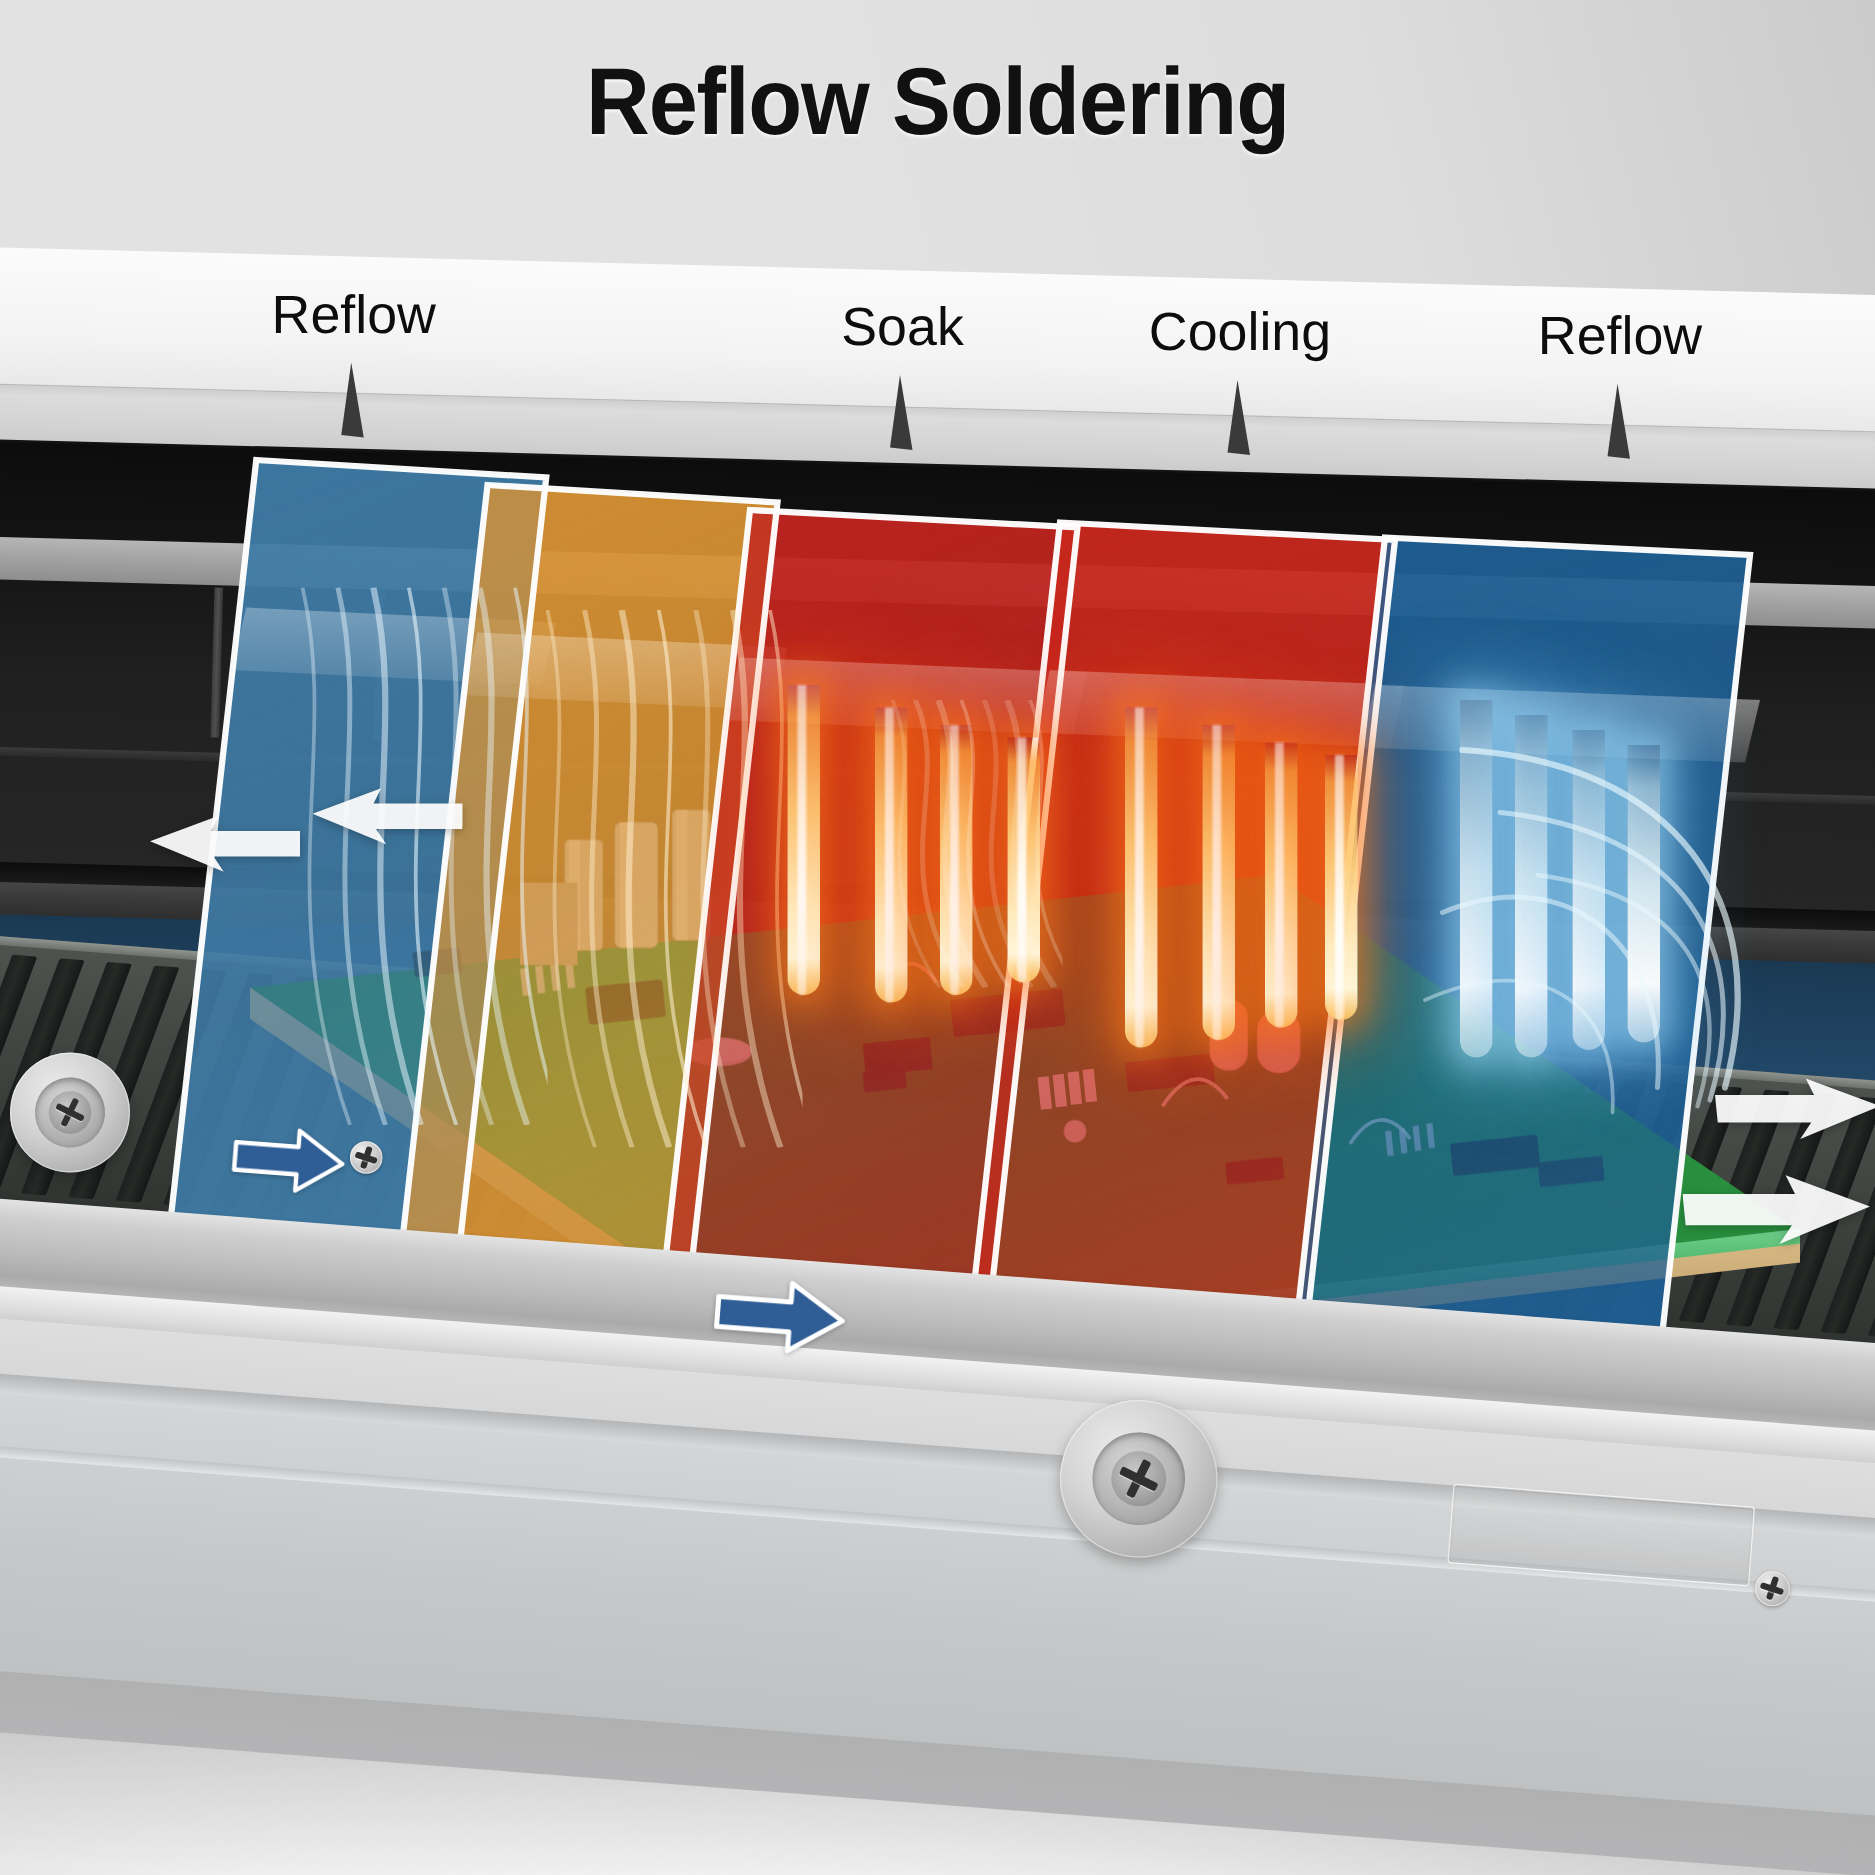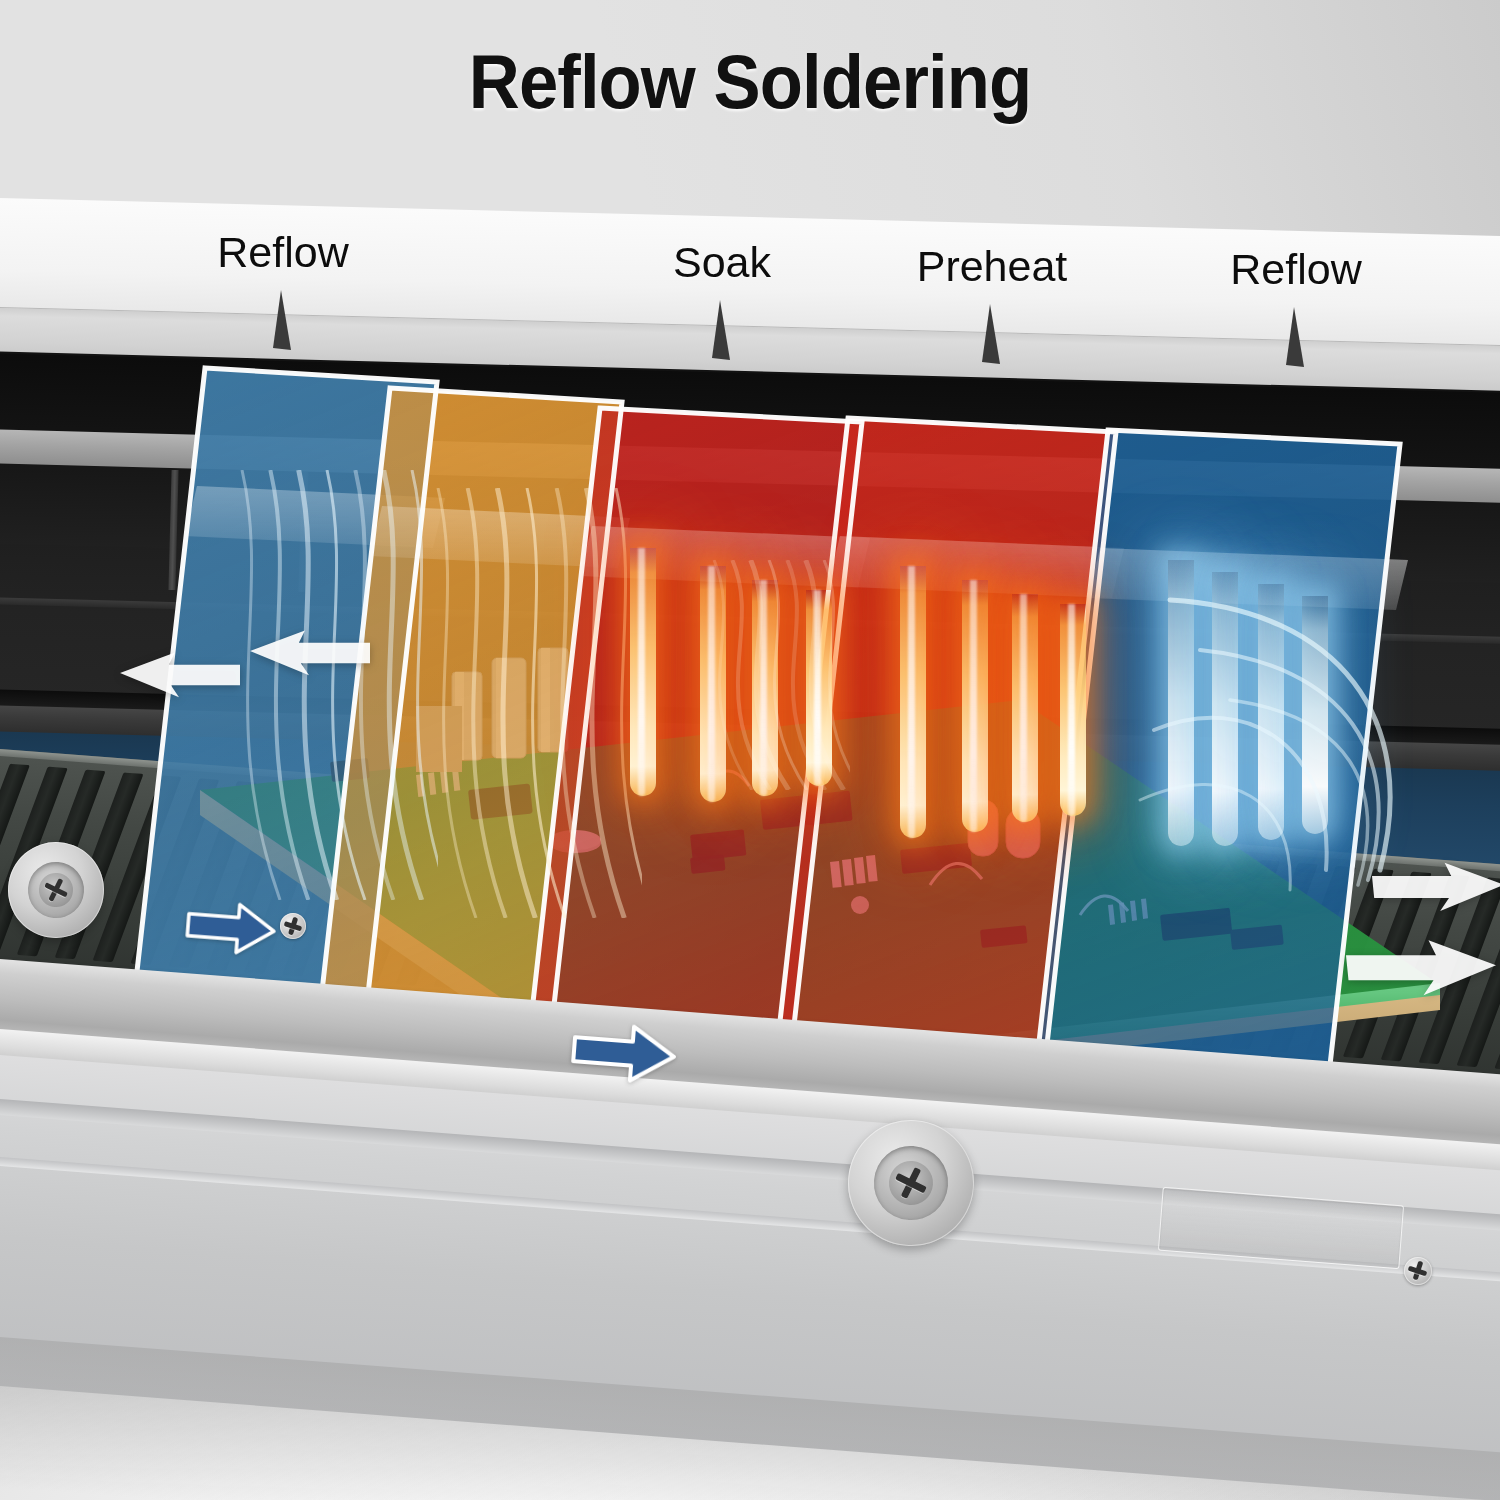--- a/index.html
+++ b/index.html
@@ -636,21 +636,21 @@
       </div>
       <div class="callout" style="left:722px;top:272px;">
         <div class="lbl" style="top:-34px;">Soak</div>
         <div class="tri" style="top:28px;">
           <svg width="24" height="62" viewBox="0 0 24 62">
             <polygon points="10,0 20,60 2,58" fill="#3a3a3a"></polygon>
           </svg>
         </div>
       </div>
       <div class="callout" style="left:992px;top:276px;">
-        <div class="lbl" style="top:-34px;">Preheat</div>
+        <div class="lbl" style="top:-34px;">Cooling</div>
         <div class="tri" style="top:28px;">
           <svg width="24" height="62" viewBox="0 0 24 62">
             <polygon points="10,0 20,60 2,58" fill="#3a3a3a"></polygon>
           </svg>
         </div>
       </div>
       <div class="callout" style="left:1296px;top:279px;">
         <div class="lbl" style="top:-34px;">Reflow</div>
         <div class="tri" style="top:28px;">
           <svg width="24" height="62" viewBox="0 0 24 62">

